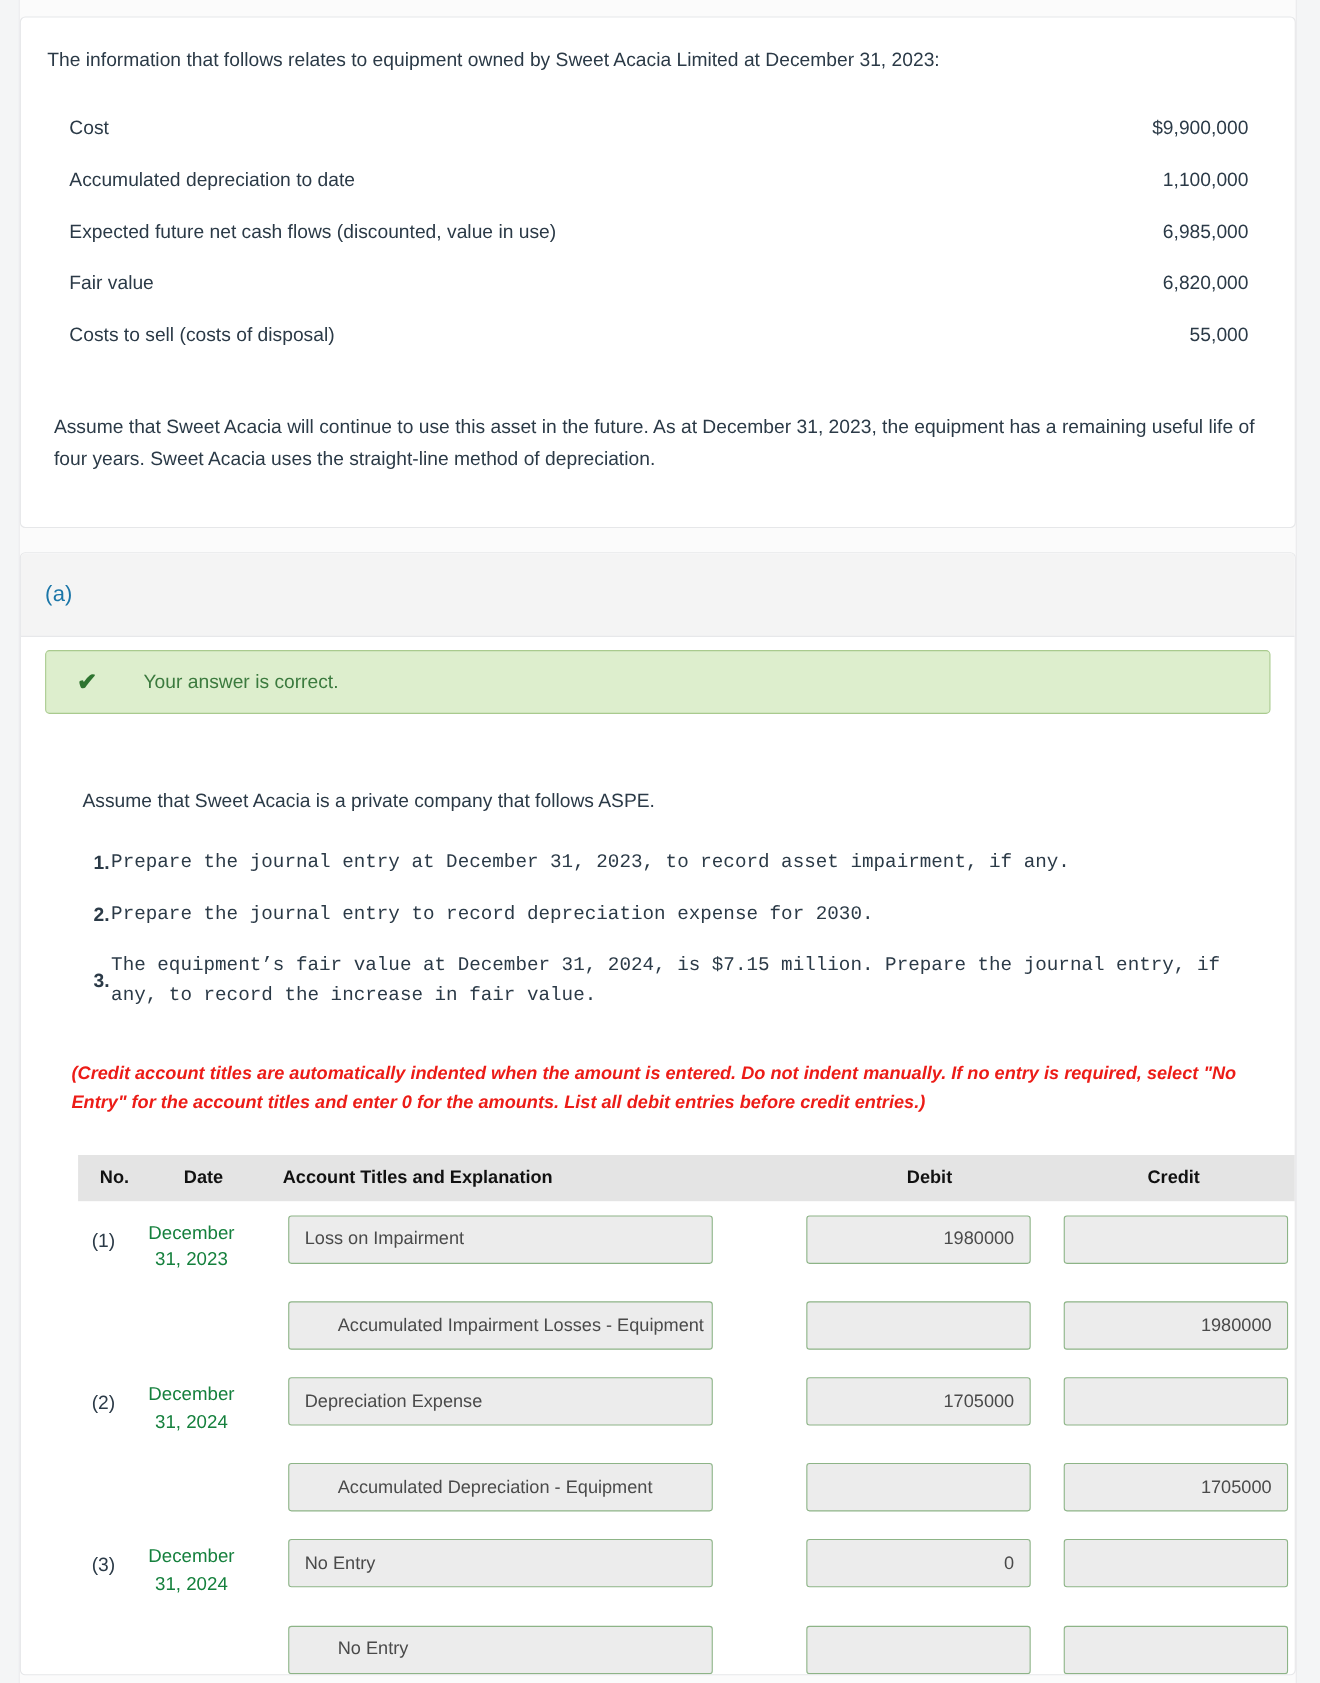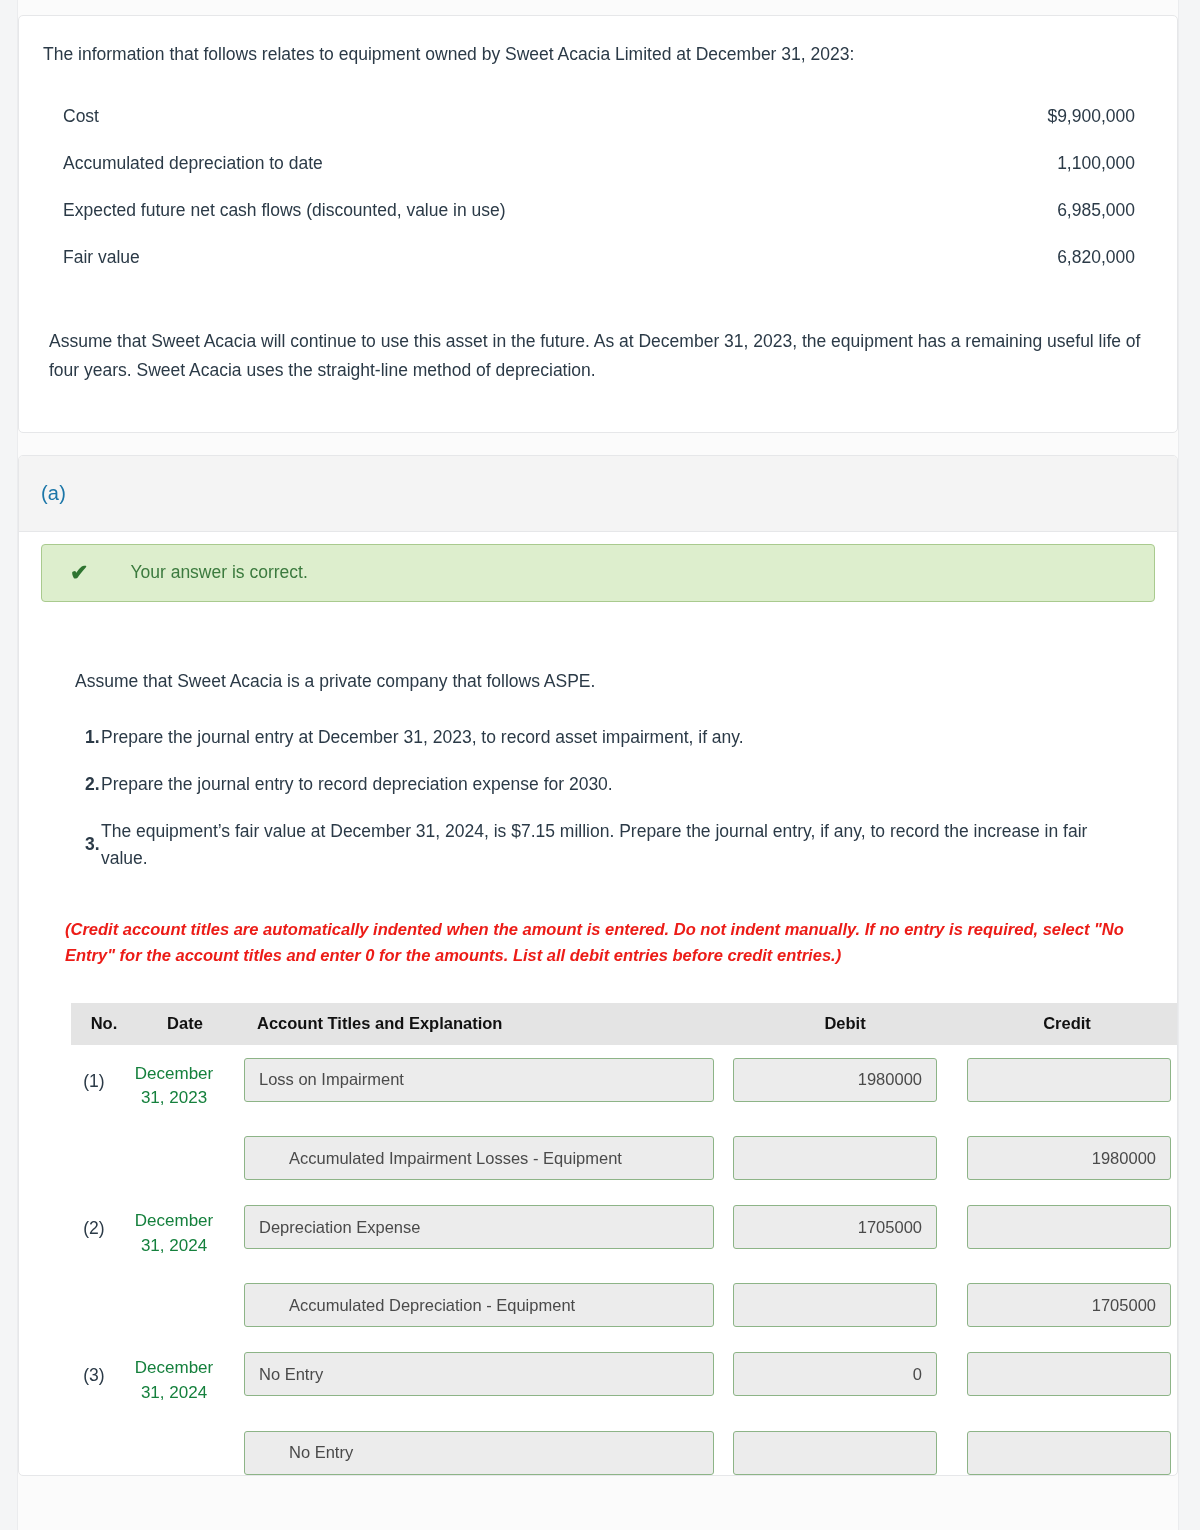--- a/index.html
+++ b/index.html
@@ -150,20 +150,21 @@
     width: 58px;
     flex: 0 0 58px;
     text-align: left;
     padding-left: 42px;
     font-weight: bold;
     color: #2b3a47;
   }
   ol.steps li .txt {
     flex: 1;
     padding-right: 40px;
+    font-family: Liberation Mono, monospace;
   }
   ol.steps li.two-line .num { align-self: center; }
 
   .credit-note {
     margin: 44px 22px 0 22px;
     color: #ec1c17;
     font-style: italic;
     font-weight: bold;
     font-size: 16.5px;
     line-height: 1.6;
@@ -215,22 +216,22 @@
     background: #ececec;
     border: 1px solid #8db487;
     border-radius: 3px;
     height: 44px;
     display: flex;
     align-items: center;
     font-size: 16.5px;
     color: #4a4a4a;
   }
   .fld-acct {
-    width: 470px;
-    margin-left: 21px;
+    width: 386px;
+    margin-left: 39px;
     padding-left: 14px;
   }
   .fld-acct.indent { padding-left: 44px; }
   .fld-amt {
     width: 204px;
     justify-content: flex-end;
     padding-right: 14px;
   }
   .cell-debit { width: 208px; flex: 0 0 208px; display: flex; justify-content: center; }
   .cell-credit{ width: 236px; flex: 0 0 236px; display: flex; justify-content: flex-start; padding-left: 28px; }
@@ -265,20 +266,25 @@
           <tr>
             <td class="label">Expected future net cash flows (discounted, value in use)</td>
             <td class="value">6,985,000</td>
             <td class="filler"></td>
           </tr>
           <tr>
             <td class="label">Fair value</td>
             <td class="value">6,820,000</td>
             <td class="filler"></td>
           </tr>
+          <tr>
+            <td class="label">Costs to sell (costs of disposal)</td>
+            <td class="value">55,000</td>
+            <td class="filler"></td>
+          </tr>
         </tbody>
       </table>
 
       <p class="assume-block">Assume that Sweet Acacia will continue to use this asset in the future. As at December 31, 2023, the equipment has a remaining useful life of four years. Sweet Acacia uses the straight-line method of depreciation.</p>
     </div>
   </div>
 
   <div class="card-part">
 
     <div class="part-header">

